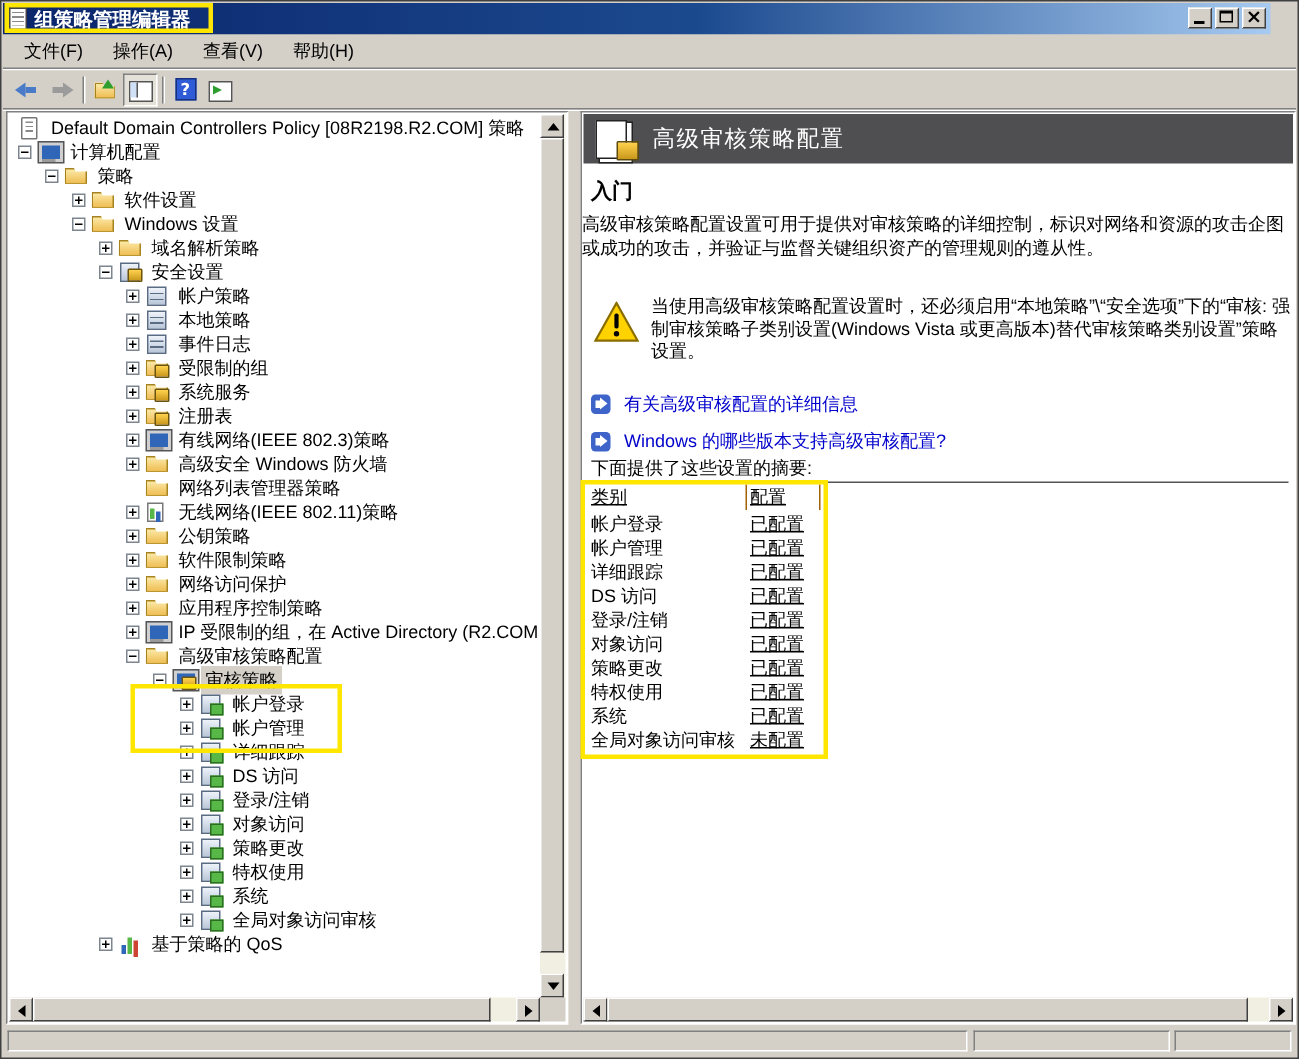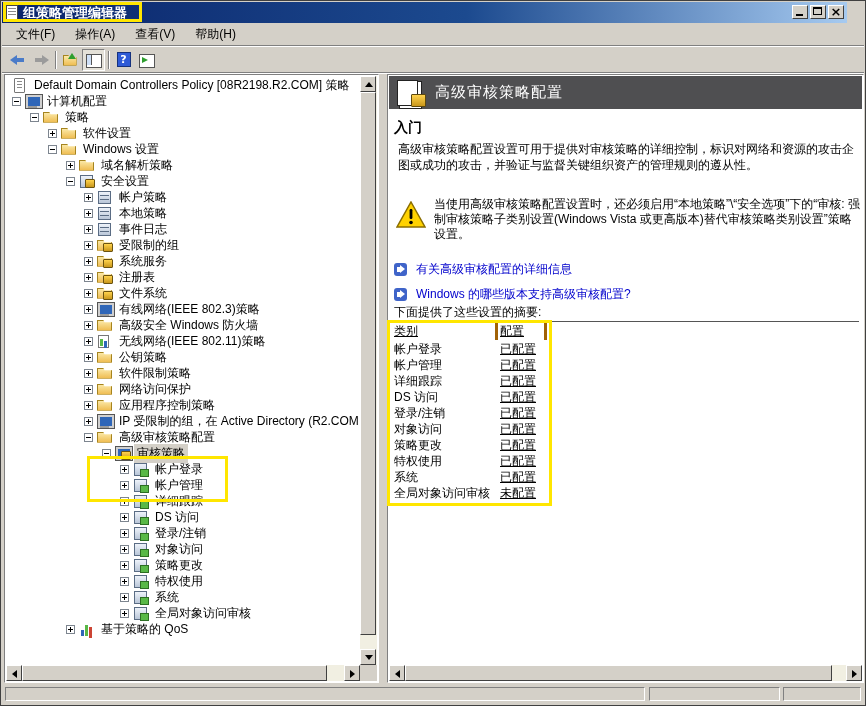--- a/index.html
+++ b/index.html
@@ -113,34 +113,34 @@
   
   .rp-header{position:absolute;left:1px;right:1px;top:1px;height:33px;background:var(--c-panel_header,#4f4f51);
     display:flex;align-items:center;color:#fff;}
   .rph-ico{width:30px;height:28px;position:relative;margin:0 9px 0 7px;flex:0 0 30px;}
   .rph-ico::before{content:"";position:absolute;left:1px;top:1px;width:19px;height:24px;background:#fff;border:1px solid #222;
     box-shadow:3px 2px 0 #fff,3px 2px 0 1px #222;}
   .rph-ico::after{content:"";position:absolute;right:0;bottom:0;width:13px;height:11px;
     background:linear-gradient(#ffd34d,#c9971c);border:1px solid #5f4a0e;border-radius:1px;}
   .rph-title{font-size:15px;letter-spacing:1px;}
   .rp-h2{position:absolute;left:6px;top:44px;font-size:14px;font-weight:bold;}
-  .rp-intro{position:absolute;left:10px;top:66px;right:6px;line-height:16px;}
+  .rp-intro{position:absolute;left:0;top:66px;right:6px;line-height:16px;}
   .rp-warn{position:absolute;left:8px;top:122px;right:2px;display:flex;}
   .warn-ico{flex:0 0 30px;margin-right:8px;margin-top:4px;}
   .rp-warn .wtext{line-height:15px;}
   .rp-link{position:absolute;left:6px;display:flex;align-items:center;}
   .rp-link.l1{top:186px;} .rp-link.l2{top:211px;}
   .link-ico{width:13px;height:13px;background:#3f64c9;border-radius:3px;position:relative;margin-right:9px;flex:0 0 13px;}
   .link-ico::before{content:"";position:absolute;left:3px;top:4px;width:3px;height:5px;background:#fff;}
   .link-ico::after{content:"";position:absolute;left:6px;top:2px;border-left:5px solid #fff;border-top:4.5px solid transparent;border-bottom:4.5px solid transparent;}
   .link-text{color:var(--c-link,#0000cc);cursor:pointer;text-align:center;}
   .rp-sumintro{position:absolute;left:6px;top:229px;}
   .sum-topline{position:absolute;left:4px;right:4px;top:246px;height:1px;background:#555;}
   .sum-head{position:absolute;left:4px;top:248px;height:17px;display:flex;}
-  .sum-hc{border-right:3px solid #a16207;display:flex;align-items:center;padding-left:2px;}
+  .sum-hc{border-right:1px solid #a16207;display:flex;align-items:center;padding-left:2px;}
   .sum-hc span{text-decoration:underline;}
   .sum-hc.c1{width:106px;} .sum-hc.c2{width:49px;}
   .sum-rows{position:absolute;left:4px;top:266px;right:4px;}
   .sum-row{display:flex;height:16px;align-items:center;}
   .sum-c1{width:108px;padding-left:2px;} .sum-c2{width:80px;text-decoration:underline;}
 
   
   .statusbar{position:absolute;left:1px;right:1px;top:684px;height:18px;background:var(--c-chrome,#d4d0c8);}
   .sb-sec{position:absolute;top:2px;height:14px;border:1px solid;border-color:#808080 #fff #fff #808080;}
   .sb-sec.s1{left:3px;width:640px;} .sb-sec.s2{left:647px;width:131px;} .sb-sec.s3{left:781px;right:3px;}
@@ -262,32 +262,32 @@
           <span class="ticon i-folder-lock"></span>
           <span class="tree-label">系统服务</span>
         </div>
         <div class="tree-row" style="--lvl: 5;">
           <span class="exp exp-plus"></span>
           <span class="ticon i-folder-lock"></span>
           <span class="tree-label">注册表</span>
         </div>
         <div class="tree-row" style="--lvl: 5;">
           <span class="exp exp-plus"></span>
-          <span class="ticon i-folder-lock"></span>
-          <span class="tree-label">文件系统</span>
-        </div>
-        <div class="tree-row" style="--lvl: 5;">
-          <span class="exp exp-plus"></span>
           <span class="ticon i-net"></span>
           <span class="tree-label">有线网络(IEEE 802.3)策略</span>
         </div>
         <div class="tree-row" style="--lvl: 5;">
           <span class="exp exp-plus"></span>
           <span class="ticon i-folder"></span>
           <span class="tree-label">高级安全 Windows 防火墙</span>
+        </div>
+        <div class="tree-row" style="--lvl: 5;">
+          <span class="exp exp-leaf"></span>
+          <span class="ticon i-folder"></span>
+          <span class="tree-label">网络列表管理器策略</span>
         </div>
         <div class="tree-row" style="--lvl: 5;">
           <span class="exp exp-plus"></span>
           <span class="ticon i-wireless"></span>
           <span class="tree-label">无线网络(IEEE 802.11)策略</span>
         </div>
         <div class="tree-row" style="--lvl: 5;">
           <span class="exp exp-plus"></span>
           <span class="ticon i-folder"></span>
           <span class="tree-label">公钥策略</span>

